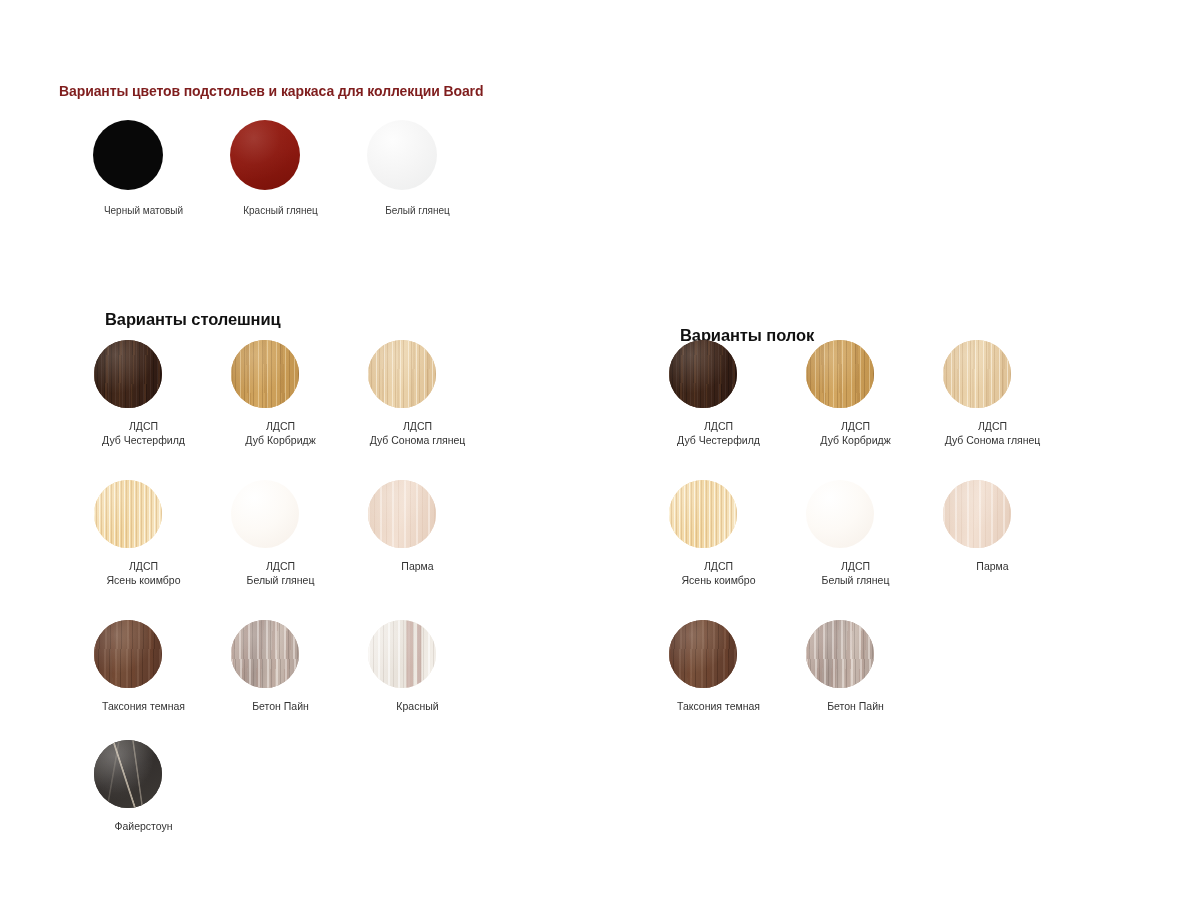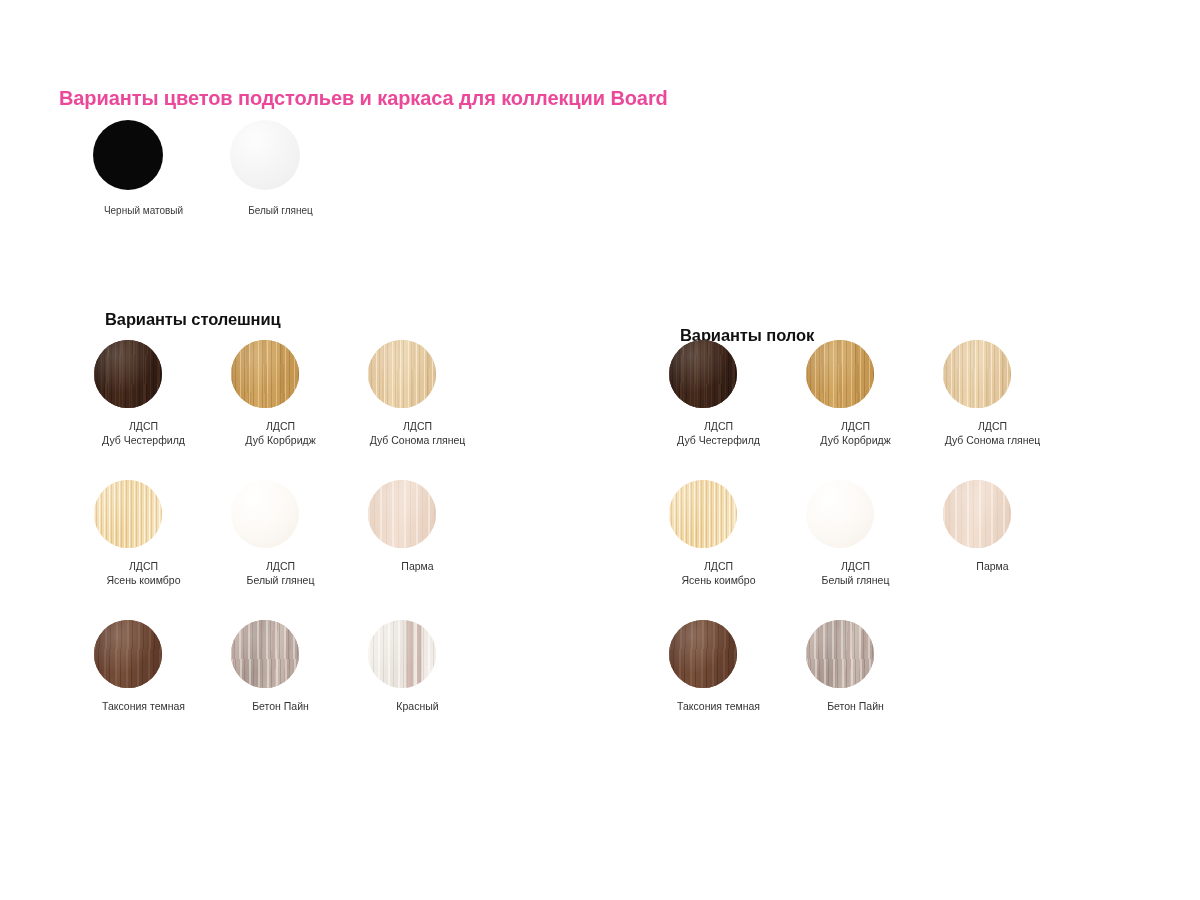--- a/index.html
+++ b/index.html
@@ -22,24 +22,24 @@
     left: 0; top: 0;
     width: 1200px;
     height: 900px;
   }
 
   
   .main-title {
     position: absolute;
     left: 59px;
     top: 74px;
-    font-size: 20px;
+    font-size: 14px;
     font-weight: bold;
     letter-spacing: -0.1px;
-    color: #ec4899;
+    color: #7f1d1d;
     white-space: nowrap;
   }
   .section-title {
     position: absolute;
     font-size: 16.5px;
     font-weight: bold;
     letter-spacing: -0.1px;
     color: #111111;
     white-space: nowrap;
     margin-left: 46px;
@@ -266,20 +266,26 @@
 
   <div class="grid grid-frame" id="grid-frame">
       <div class="swatch-cell">
         <div class="swatch-disc">
           <div class="tex tex-solid-black"></div>
         </div>
         <div class="swatch-label">Черный матовый</div>
       </div>
       <div class="swatch-cell">
         <div class="swatch-disc">
+          <div class="tex tex-solid-red"></div>
+        </div>
+        <div class="swatch-label">Красный глянец</div>
+      </div>
+      <div class="swatch-cell">
+        <div class="swatch-disc">
           <div class="tex tex-solid-white"></div>
         </div>
         <div class="swatch-label">Белый глянец</div>
       </div>
     </div>
 
   <h2 class="section-title" id="section-title-tops">Варианты столешниц</h2>
 
   <h2 class="section-title" id="section-title-shelves">Варианты полок</h2>
 
@@ -336,20 +342,26 @@
           <div class="tex wood tex-betonpine"></div>
         </div>
         <div class="swatch-label">Бетон Пайн</div>
       </div>
       <div class="swatch-cell short">
         <div class="swatch-disc">
           <div class="tex wood tex-viktoria"></div>
         </div>
         <div class="swatch-label">Красный</div>
       </div>
+      <div class="swatch-cell short">
+        <div class="swatch-disc">
+          <div class="tex wood tex-firestone"></div>
+        </div>
+        <div class="swatch-label">Файерстоун</div>
+      </div>
     </div>
 
   <div class="grid grid-materials" id="grid-shelves">
       <div class="swatch-cell">
         <div class="swatch-disc">
           <div class="tex wood tex-chesterfield"></div>
         </div>
         <div class="swatch-label">ЛДСП
 Дуб Честерфилд</div>
       </div>

